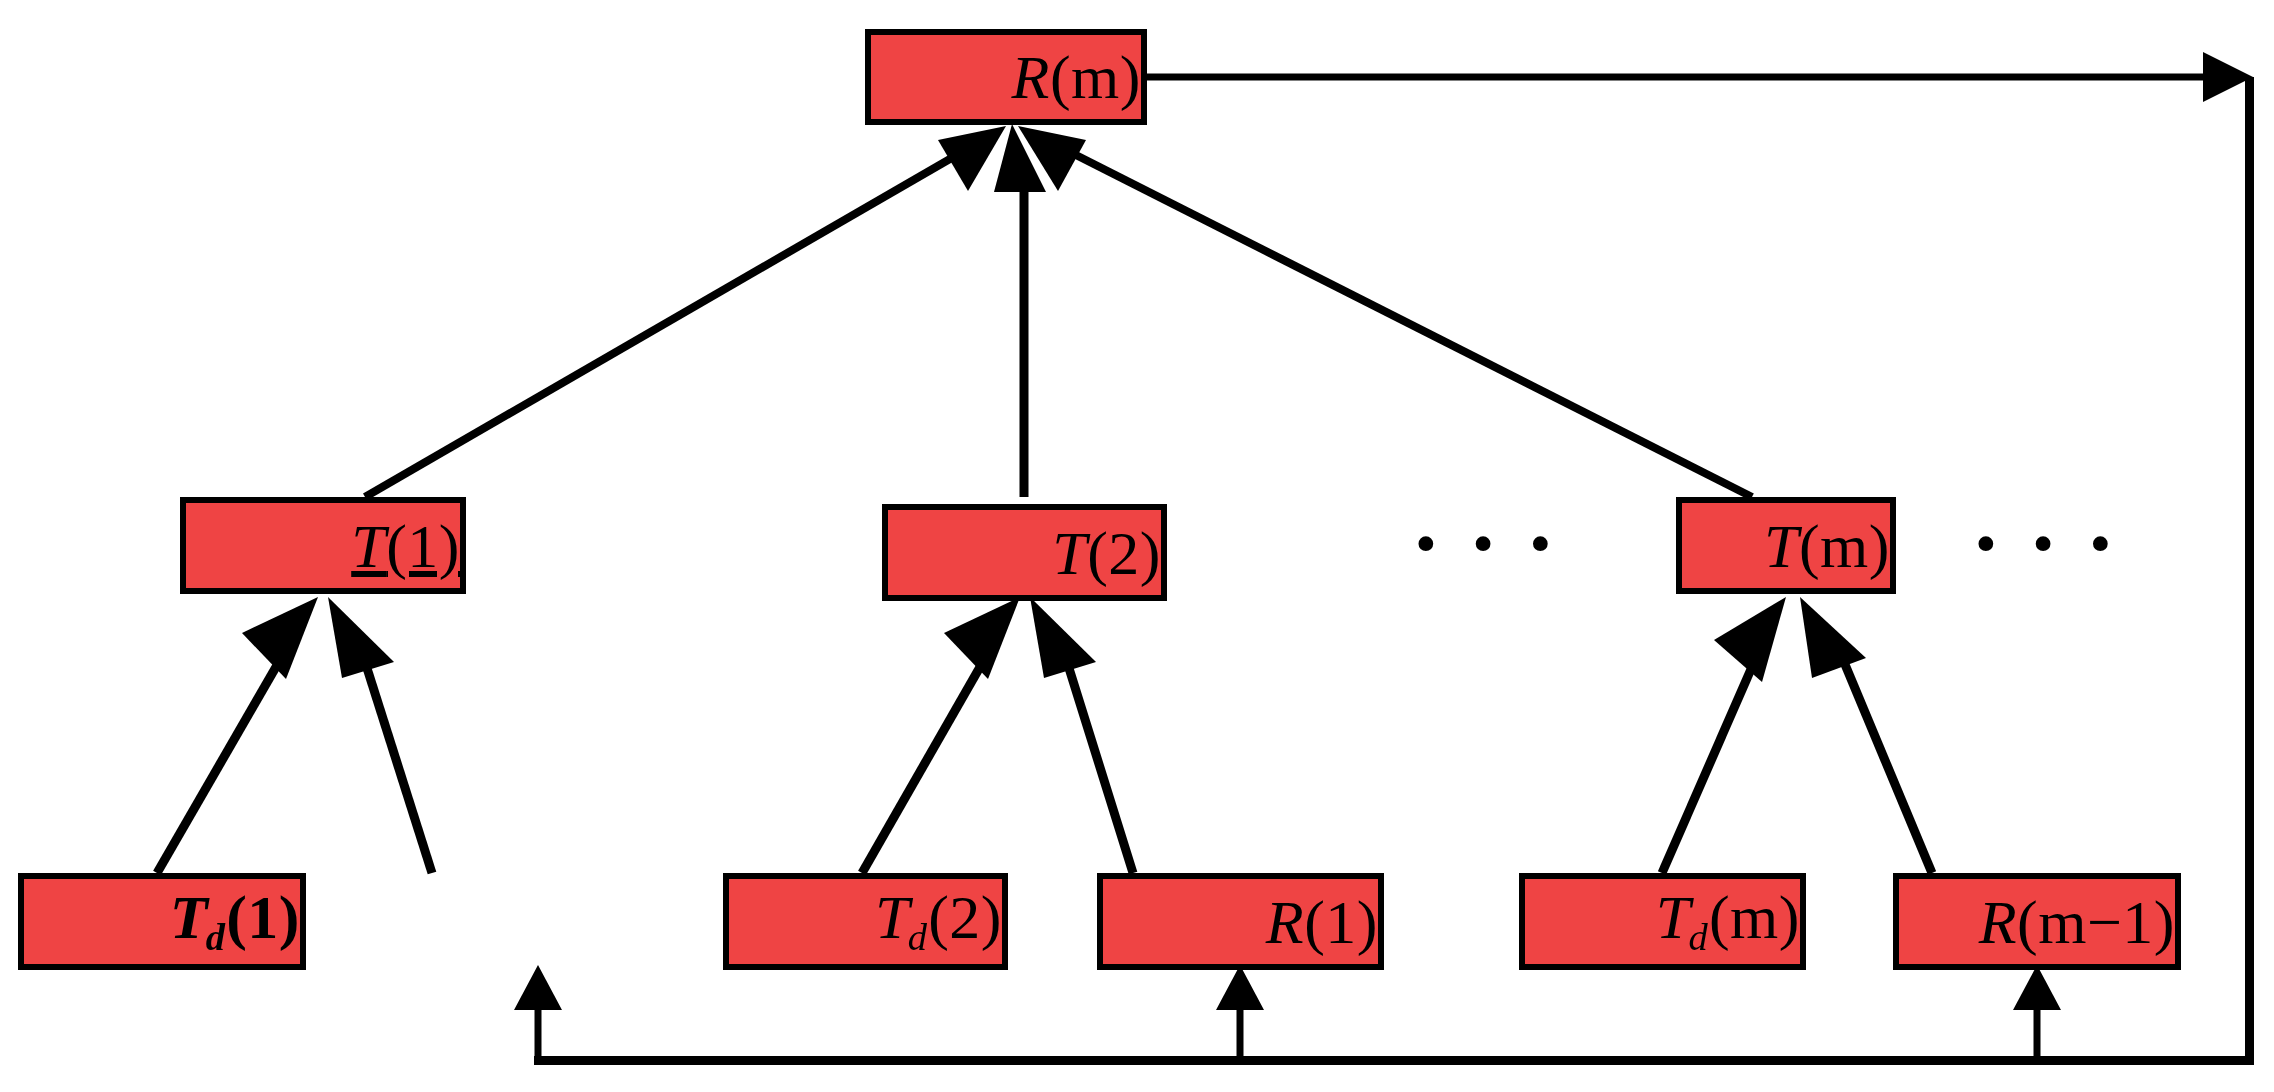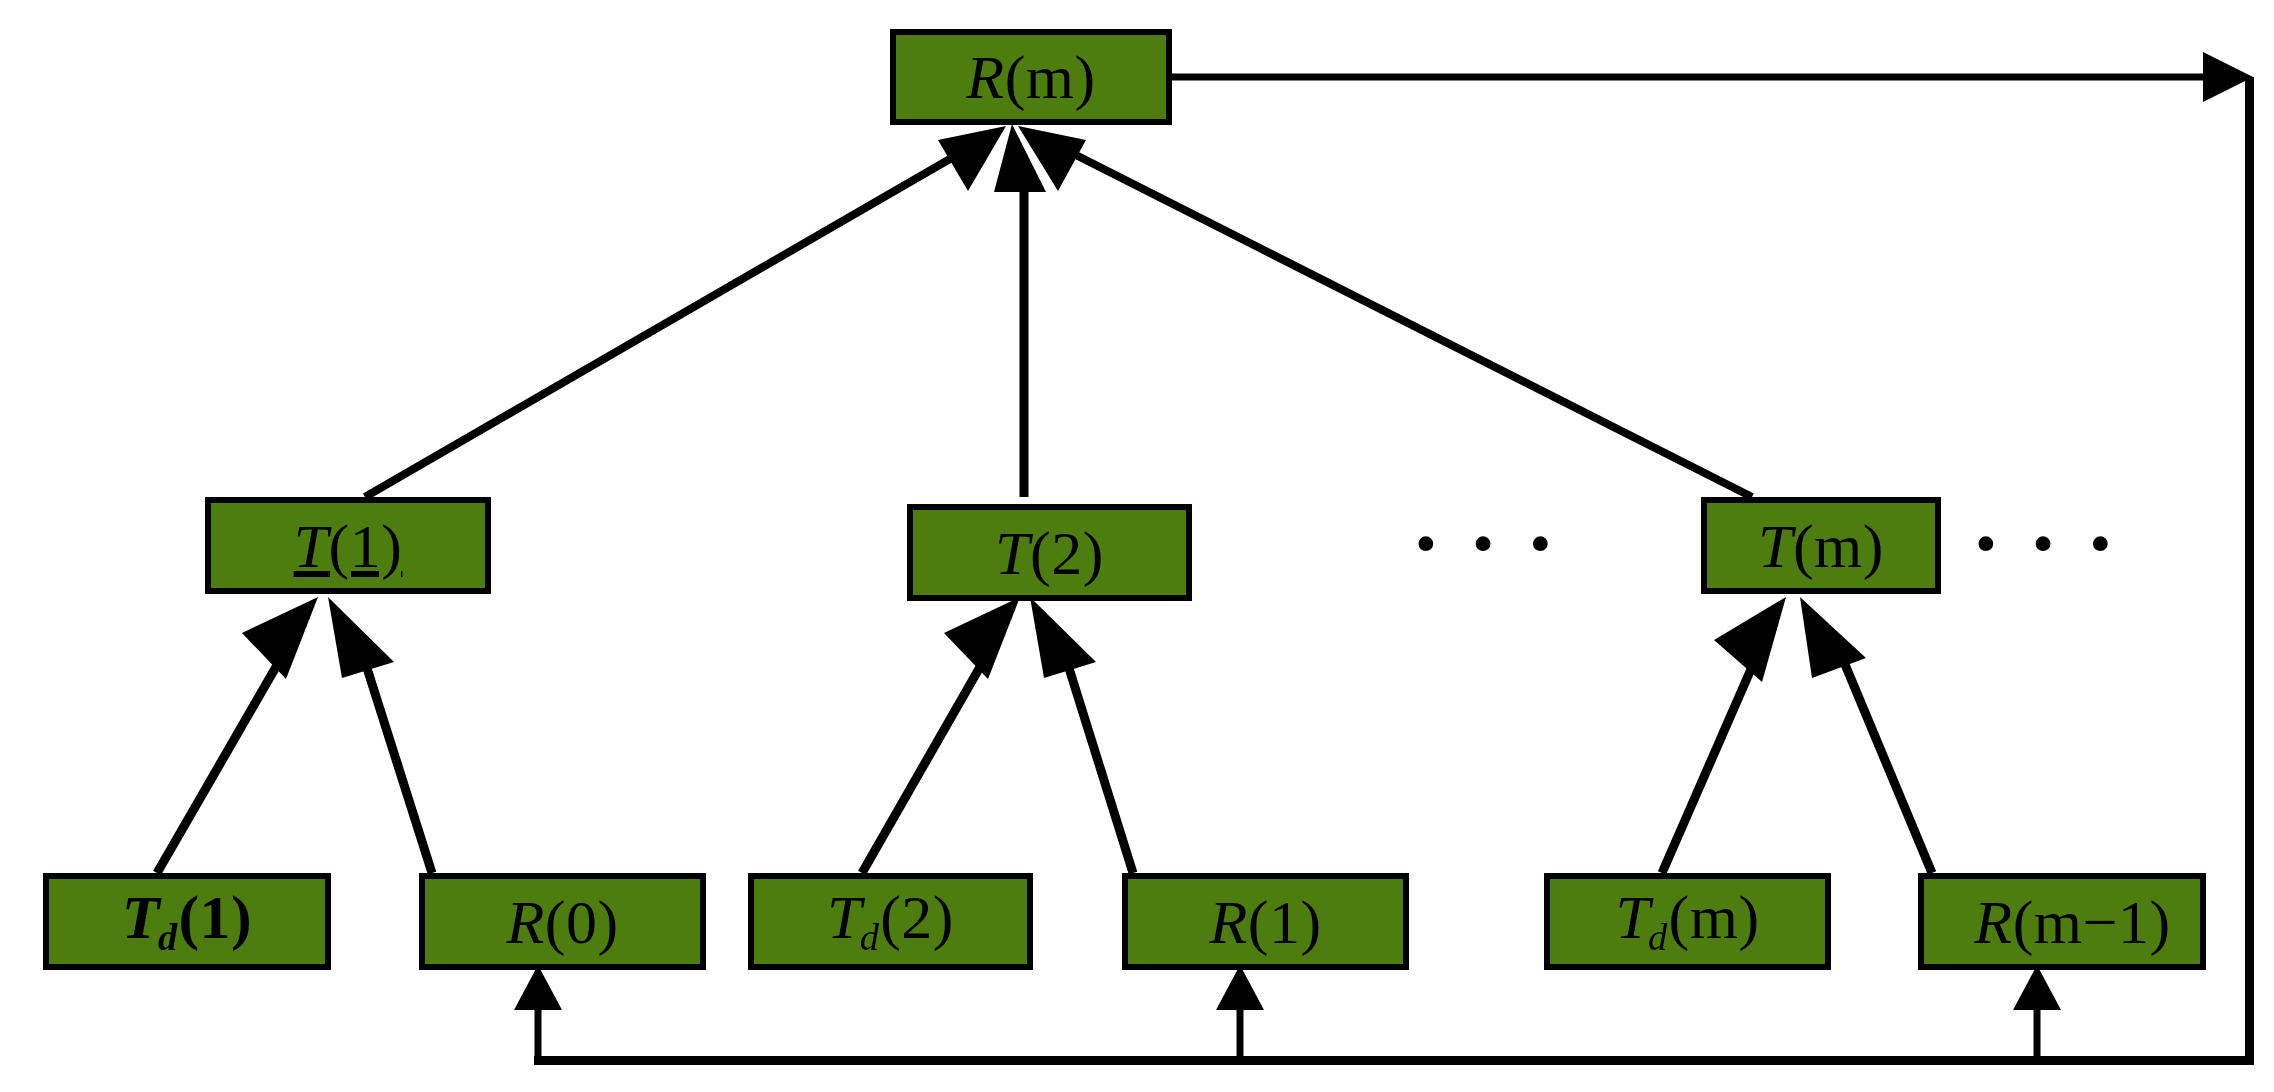--- a/index.html
+++ b/index.html
@@ -20,26 +20,25 @@
   #diagram-svg {
     position: absolute;
     top: 0;
     left: 0;
     width: 2274px;
     height: 1092px;
   }
   .node-box {
     position: absolute;
     box-sizing: border-box;
-    background: #4d7c0f;
+    background: #ef4444;
     border: 6px solid #000000;
     display: flex;
     align-items: center;
-    justify-content: center;
-    margin-left: 25px;
+    justify-content: flex-end;
   }
   .node-label {
     font-family: "Liberation Serif", serif;
     font-style: italic;
     font-size: 62px;
     line-height: 1;
     color: #000000;
     white-space: nowrap;
     letter-spacing: 0.5px;
   }
@@ -136,31 +135,28 @@
   </div>
 
   <div class="node-box" style="left:180px; top:497px; width:286px; height:97px;text-decoration:underline;">
     <span class="node-label"><span>T</span><span class="paren-group">(1)</span></span>
   </div>
 
   <div class="node-box" style="left:882px; top:504px; width:285px; height:97px;">
     <span class="node-label"><span>T</span><span class="paren-group">(2)</span></span>
   </div>
 
-  <div class="node-box" style="left:1676px; top:497px; width:240px; height:97px;">
+  <div class="node-box" style="left:1676px; top:497px; width:220px; height:97px;">
     <span class="node-label"><span>T</span><span class="paren-group">(m)</span></span>
   </div>
 
   <div class="node-box" style="left:18px; top:873px; width:288px; height:97px;font-weight:bold;">
     <span class="node-label"><span>T</span><span class="sub">d</span><span class="paren-group">(1)</span></span>
   </div>
 
-  <div class="node-box" style="left:394px; top:873px; width:287px; height:97px;">
-    <span class="node-label"><span>R</span><span class="paren-group">(0)</span></span>
-  </div>
 
   <div class="node-box" style="left:723px; top:873px; width:285px; height:97px;">
     <span class="node-label"><span>T</span><span class="sub">d</span><span class="paren-group">(2)</span></span>
   </div>
 
   <div class="node-box" style="left:1097px; top:873px; width:287px; height:97px;">
     <span class="node-label"><span>R</span><span class="paren-group">(1)</span></span>
   </div>
 
   <div class="node-box" style="left:1519px; top:873px; width:287px; height:97px;">

